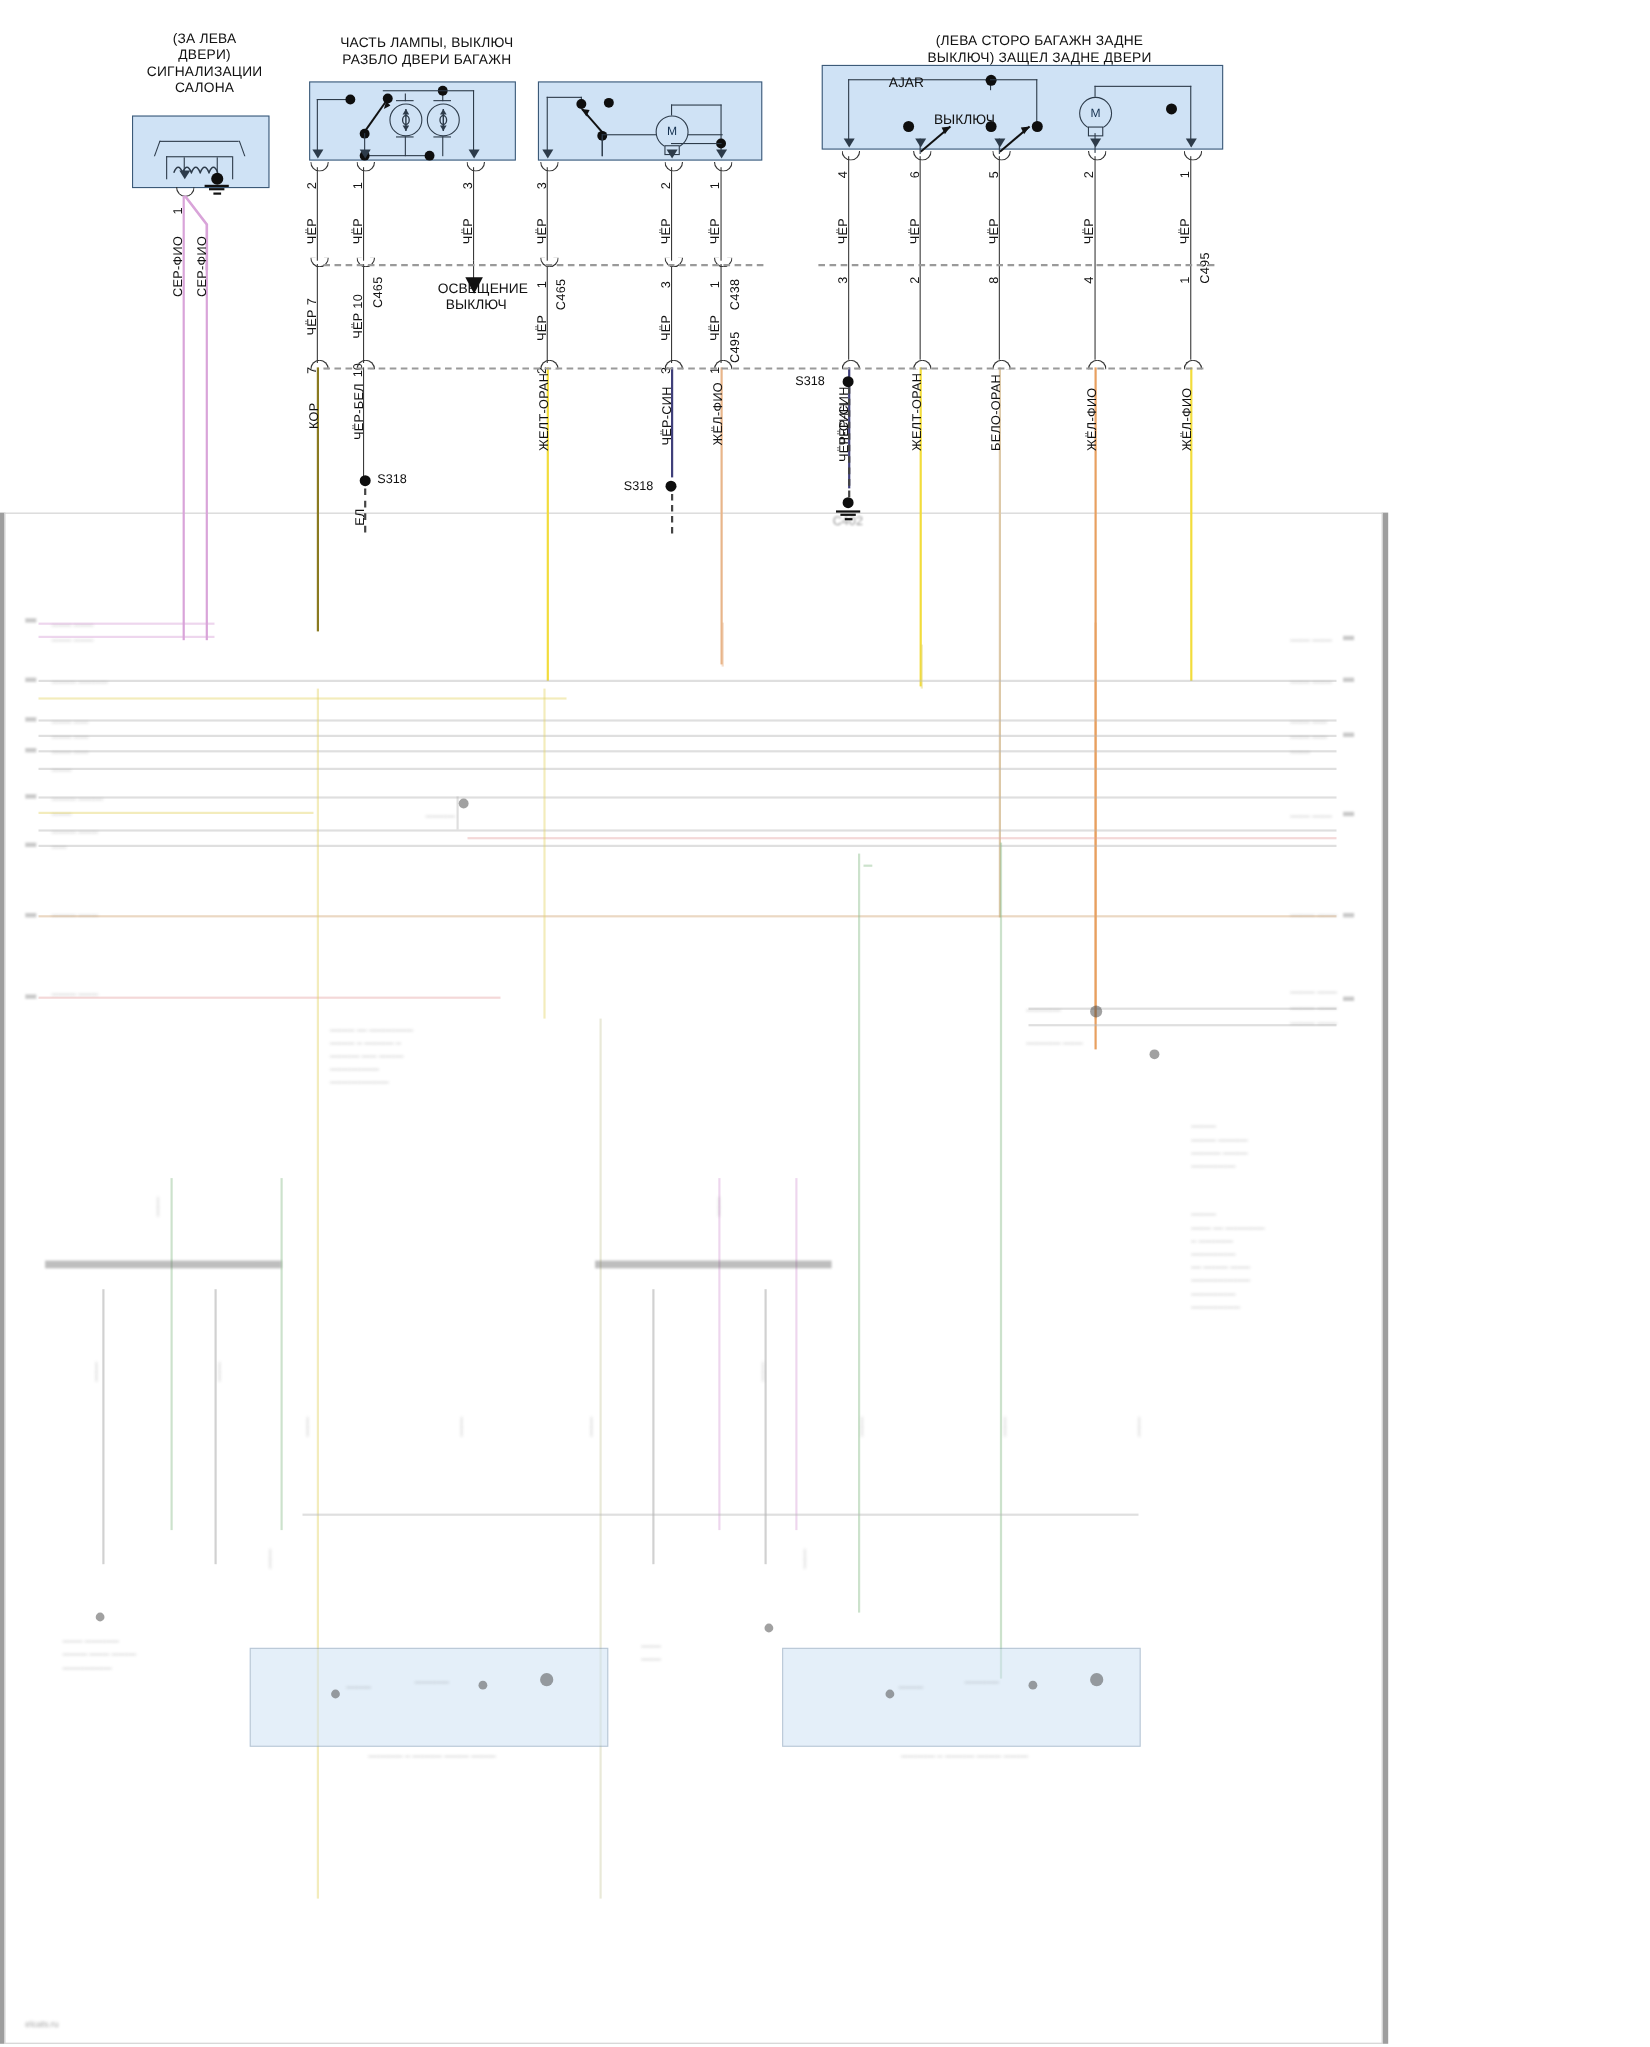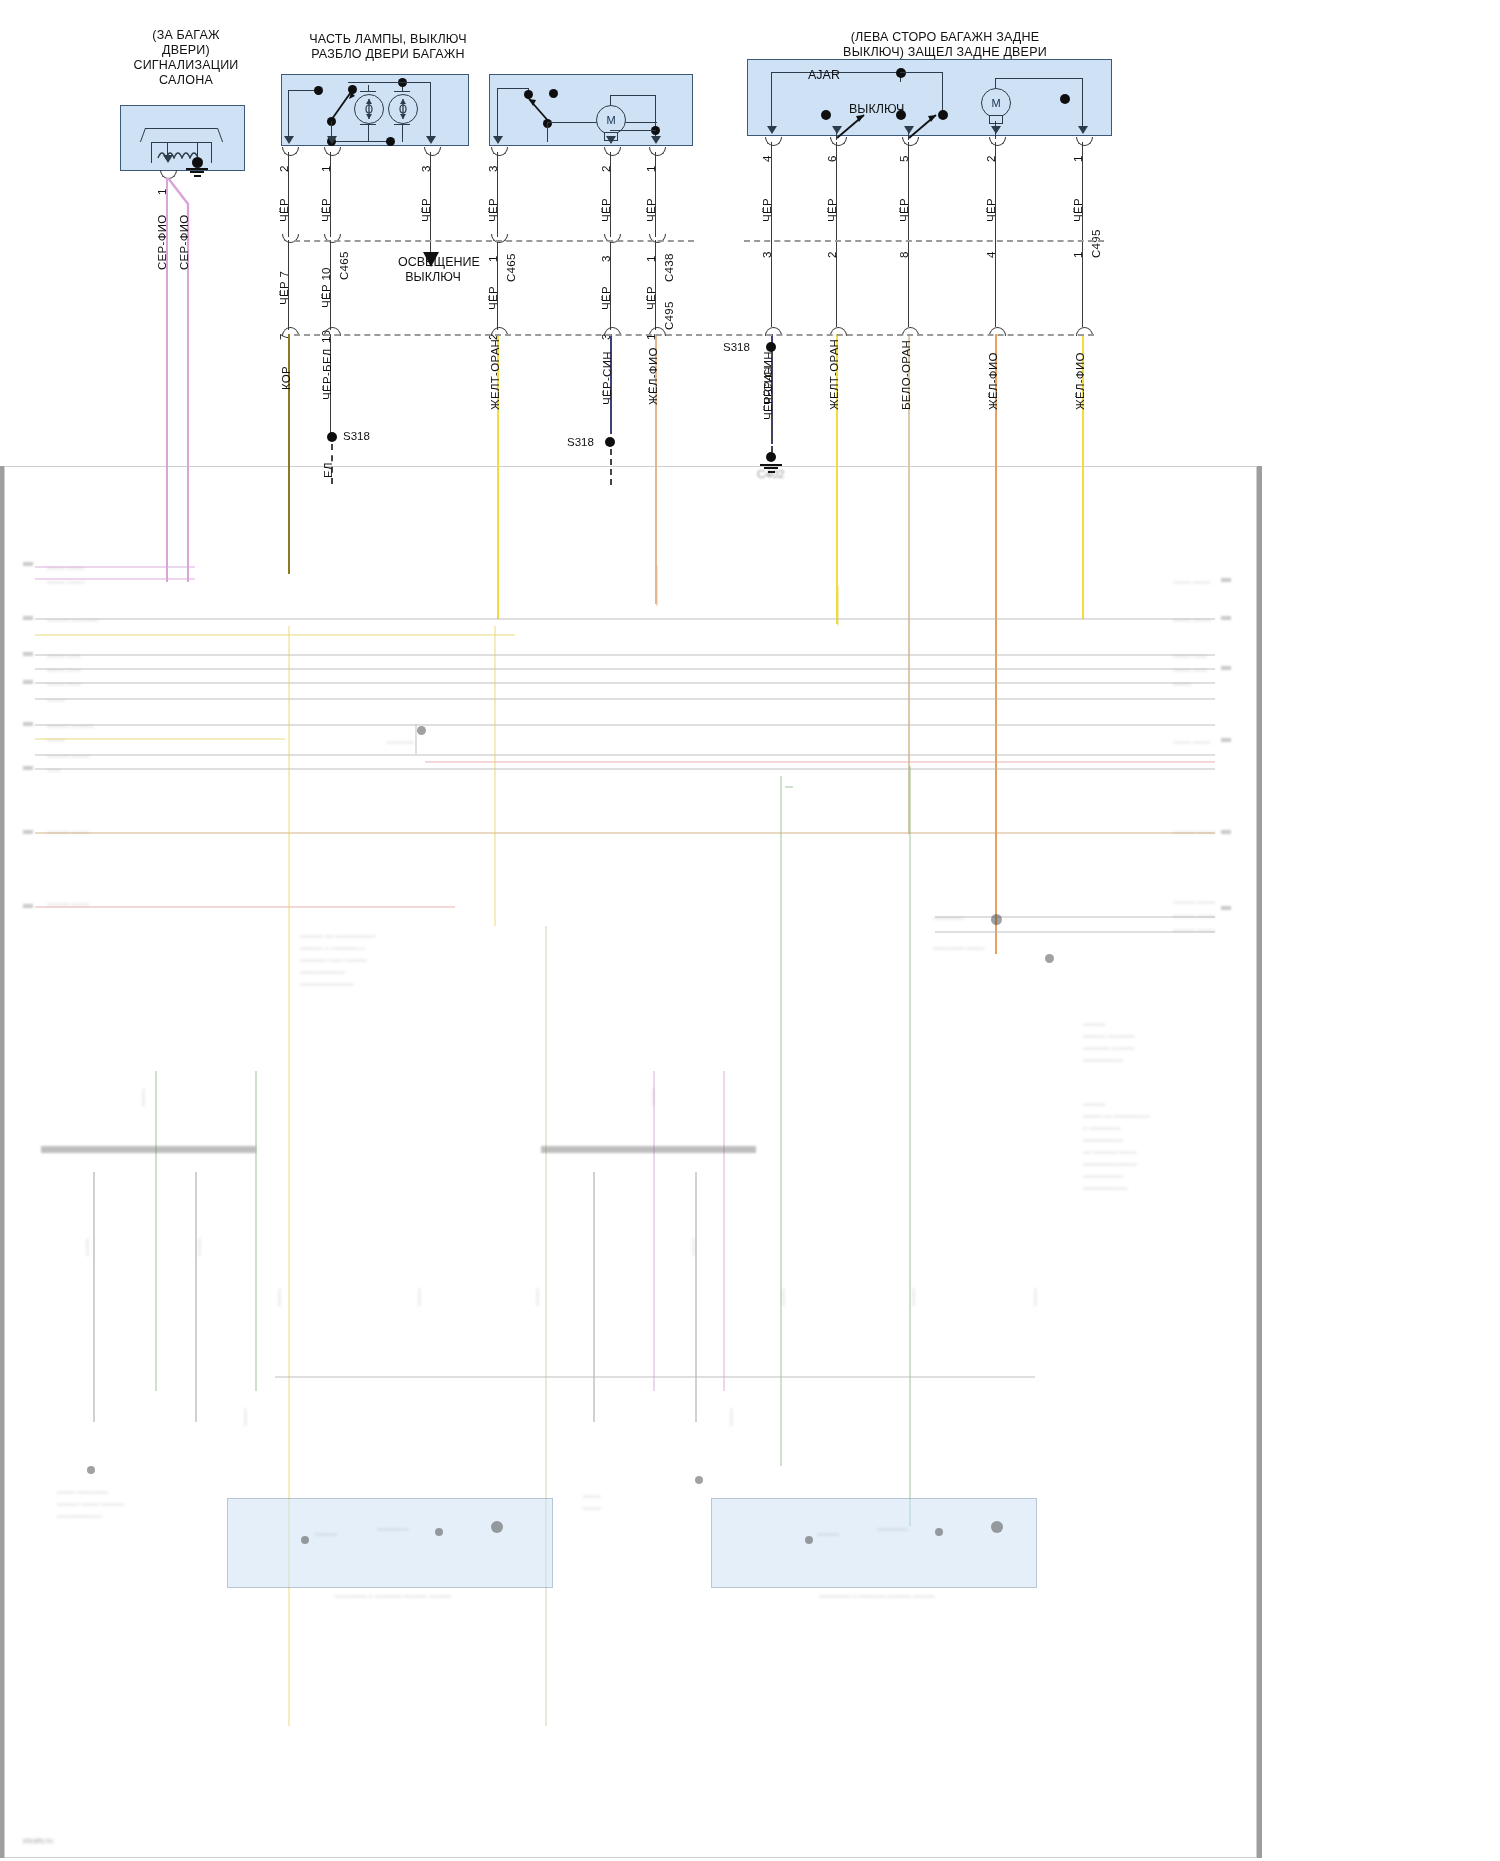--- a/index.html
+++ b/index.html
@@ -60,21 +60,21 @@
 </head>
 <body>
 
 <div id="page">
 
   <div class="left-rail"></div>
   <div class="right-rail"></div>
   <div class="panel-shadow"></div>
 
   <div class="boxtitle" style="left:86px;top:28px;width:200px;">
-    <div>(ЗА БАГАЖ</div>
+    <div>(ЗА ЛЕВА</div>
     <div>ДВЕРИ)</div>
     <div>СИГНАЛИЗАЦИИ</div>
     <div>САЛОНА</div>
   </div>
   <div class="box" style="left:120px;top:105px;width:125px;height:66px;"></div>
 
   <div class="abs">
     <div class="hline" style="left:145px;top:128px;width:72px;"></div>
     <div class="vline" style="left:145px;top:128px;height:14px;transform:skewX(-20deg);transform-origin:top left;"></div>
     <div class="vline" style="left:217px;top:128px;height:14px;transform:skewX(20deg);transform-origin:top left;"></div>

